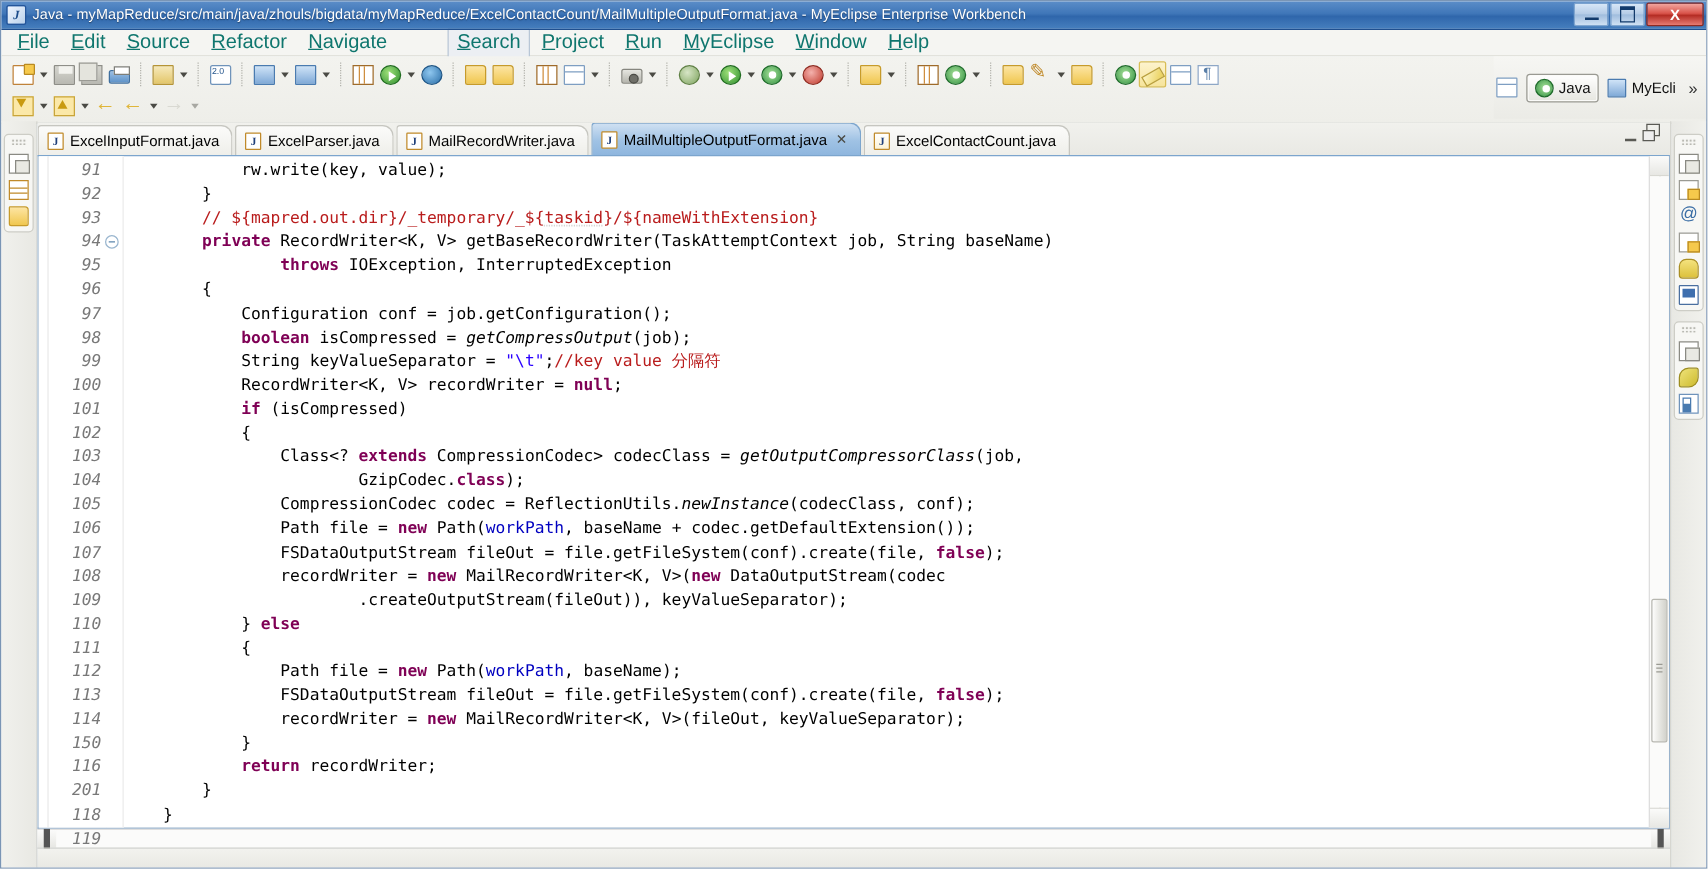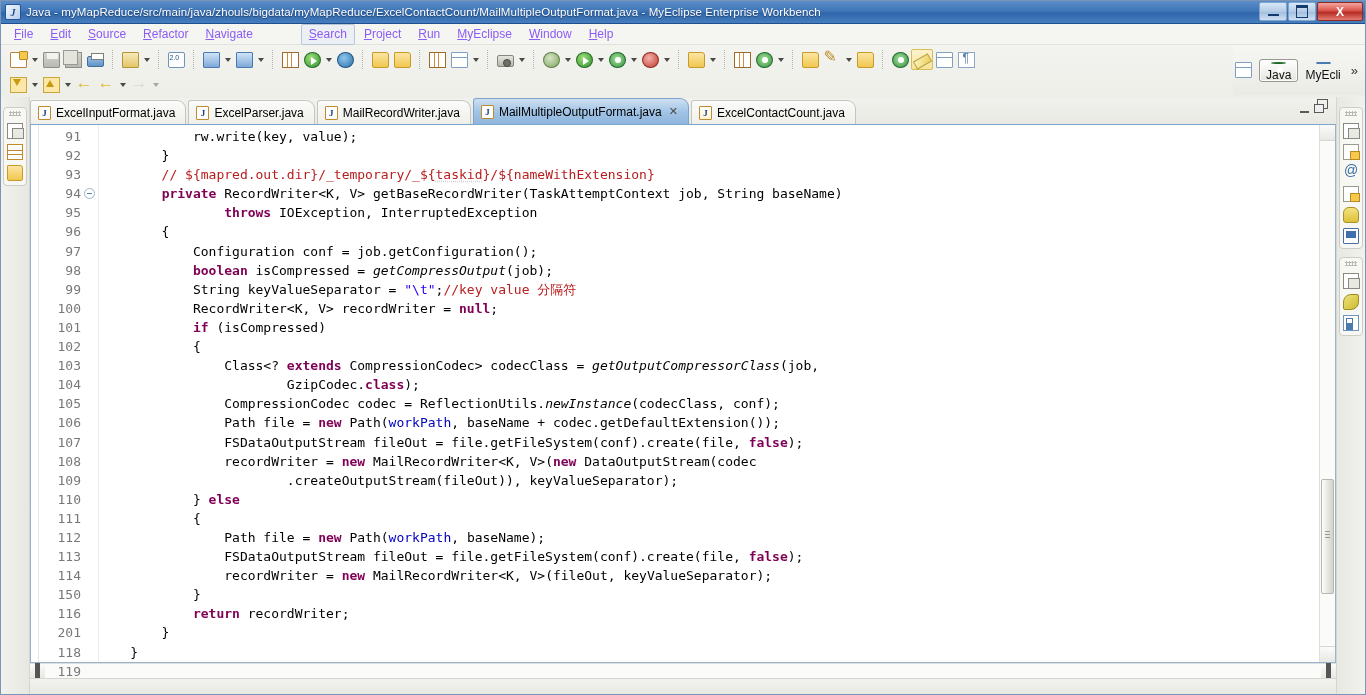--- a/index.html
+++ b/index.html
@@ -71,21 +71,21 @@
 
   
   .menubar {
     height: 21px;
     background: #f5f5f2;
     display: flex; align-items: center;
     padding-left: 5px;
     border-bottom: 1px solid #e2e2dc;
   }
   .menu-item {
-    font-size: 12px; color: #8b5cf6;
+    font-size: 16px; color: #0f766e;
     padding: 2px 7px 3px 7px;
     margin-right: 1px;
     cursor: default;
     white-space: nowrap;
     border: 1px solid transparent;
   }
   .menu-item.active {
     background: #eceff3;
     border: 1px solid #b8c6d6;
     border-radius: 2px;
@@ -190,21 +190,21 @@
   .persp-bar {
     position:absolute; right:0; top:0;
     height:50px;
     display:flex; align-items:center; padding-right:4px;
     background: linear-gradient(180deg,#f6f6f3 0%, #ebebe6 100%);
   }
   .persp-btn {
     display:flex; align-items:center; gap:4px;
     padding:2px 6px; height:23px;
     border:1px solid transparent; border-radius:3px;
-    font-size:12px; color:#111; cursor:default;flex-direction:column;
+    font-size:12px; color:#111; cursor:default;
   }
   .persp-btn.sel {
     background: linear-gradient(180deg,#ffffff,#e6e6e0);
     border:1px solid #9a9a93;
     box-shadow: inset 0 0 0 1px #fbfbf9;
   }
   .persp-open {
     width:20px;height:20px; margin-right:6px; display:flex;align-items:center;justify-content:center;
   }
   .chev-more { font-size:13px; color:#333; padding:0 3px; }
@@ -339,20 +339,21 @@
     width:46px;
     background:#ffffff;
     text-align:right;
     padding-top:2px;
     flex:0 0 auto;
     font-family:"DejaVu Sans Mono", monospace;
     font-size:13px;
     color:#787878;
     user-select:none;
     position:relative;
+    font-style:italic;
   }
   .ln {
     height:19.1px; line-height:19.1px;
     padding-right:4px;
     white-space:nowrap;
     position:relative;
   }
   .fold-marker {
     position:absolute;
     right:-10px; top:4px;

